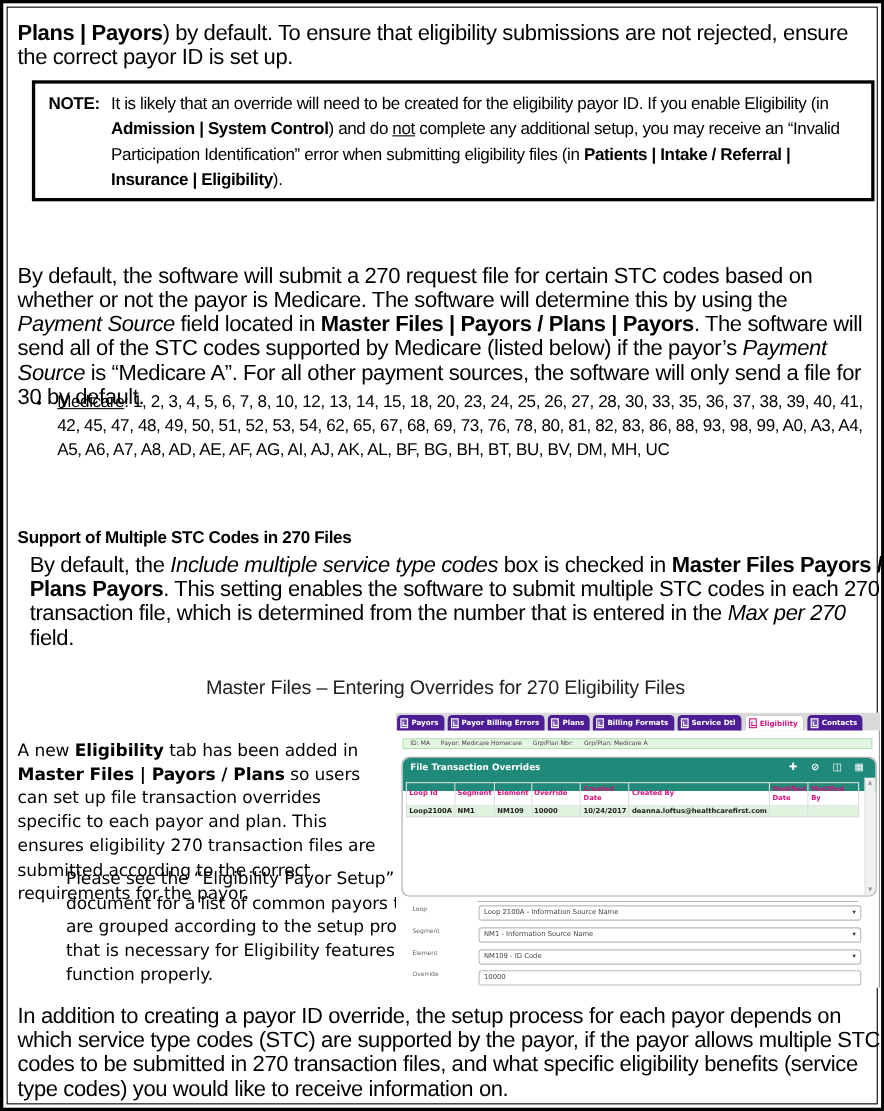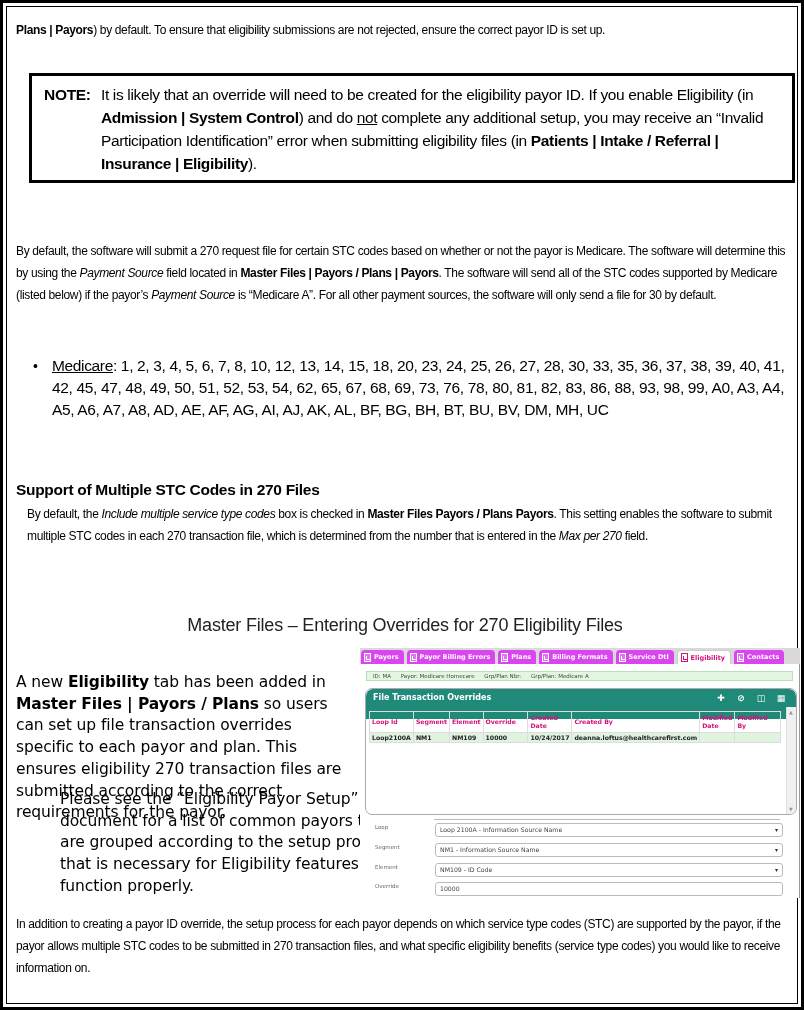--- a/index.html
+++ b/index.html
@@ -10,21 +10,21 @@
       position: absolute; left: 0; top: 0; width: 804px; height: 1010px;
       border: 3px solid #000;
     }
     .page-inner {
       position: absolute; left: 3px; top: 3px; right: 3px; bottom: 3px;
       border: 1px solid #000;
     }
 
     .narrow { font-family: "Liberation Sans", sans-serif; font-stretch: condensed; }
 
-    .p { position: absolute; font-size: 12px; line-height: 22px; letter-spacing: -0.35px; }
+    .p { position: absolute; font-size: 20px; line-height: 22px; letter-spacing: -0.35px; }
     .p b { font-weight: bold; }
     .p i { font-style: italic; }
 
     #intro { left: 13px; top: 16px; width: 780px; }
 
     .note-box {
       position: absolute; left: 26px; top: 70px; width: 766px; height: 110px;
       border: 3px solid #000;
     }
     .note-label { position: absolute; left: 12px; top: 7px; font-weight: bold; font-size: 15.5px; line-height: 23px; letter-spacing: -0.3px; }
@@ -49,21 +49,21 @@
     .side-text { position: absolute; left: 13px; width: 335px; font-size: 15.5px; line-height: 21.7px; letter-spacing: -0.1px; }
     #p-new { top: 669px; }
     #p-see { top: 786px; margin-left: 44px; }
 
     #p-end { left: 13px; top: 910px; width: 785px; }
 
     
     .app { position: absolute; left: 357px; top: 645px; width: 440px; height: 250px; background: #fff; border-right: 1px solid #999; }
     .tabs { position: absolute; left: 0; top: 0; width: 440px; height: 16px; background: #d9d9d9; display: flex; gap: 3px; padding-left: 1px; padding-top: 2px; }
     .tab {
-      height: 14px; background: #d946ef; color: #fff; font-size: 6.5px; font-weight: bold;
+      height: 14px; background: #4c1d95; color: #fff; font-size: 6.5px; font-weight: bold;
       border-radius: 4px 4px 0 0; display: flex; align-items: center; padding: 0 5px 0 3px; gap: 3px; white-space: nowrap;
     }
     .tab.active { background: #fff; color: #d4127a; border: 1px solid #ccc; border-bottom: none; }
     .tab-icon { width: 7px; height: 9px; border: 1px solid currentColor; background: rgba(255,255,255,0.25); display: inline-block; position: relative; }
     .tab-icon::after { content: ""; position: absolute; left: 1px; top: 2px; width: 3px; height: 3px; border-left: 1px solid currentColor; border-bottom: 1px solid currentColor; }
 
     .info-bar {
       position: absolute; left: 6px; top: 23px; width: 427px; height: 10px; background: #e2f6e2;
       border: 1px solid #b9e0b9; font-size: 5.5px; color: #444; line-height: 8px; padding-left: 6px; white-space: nowrap;
     }

